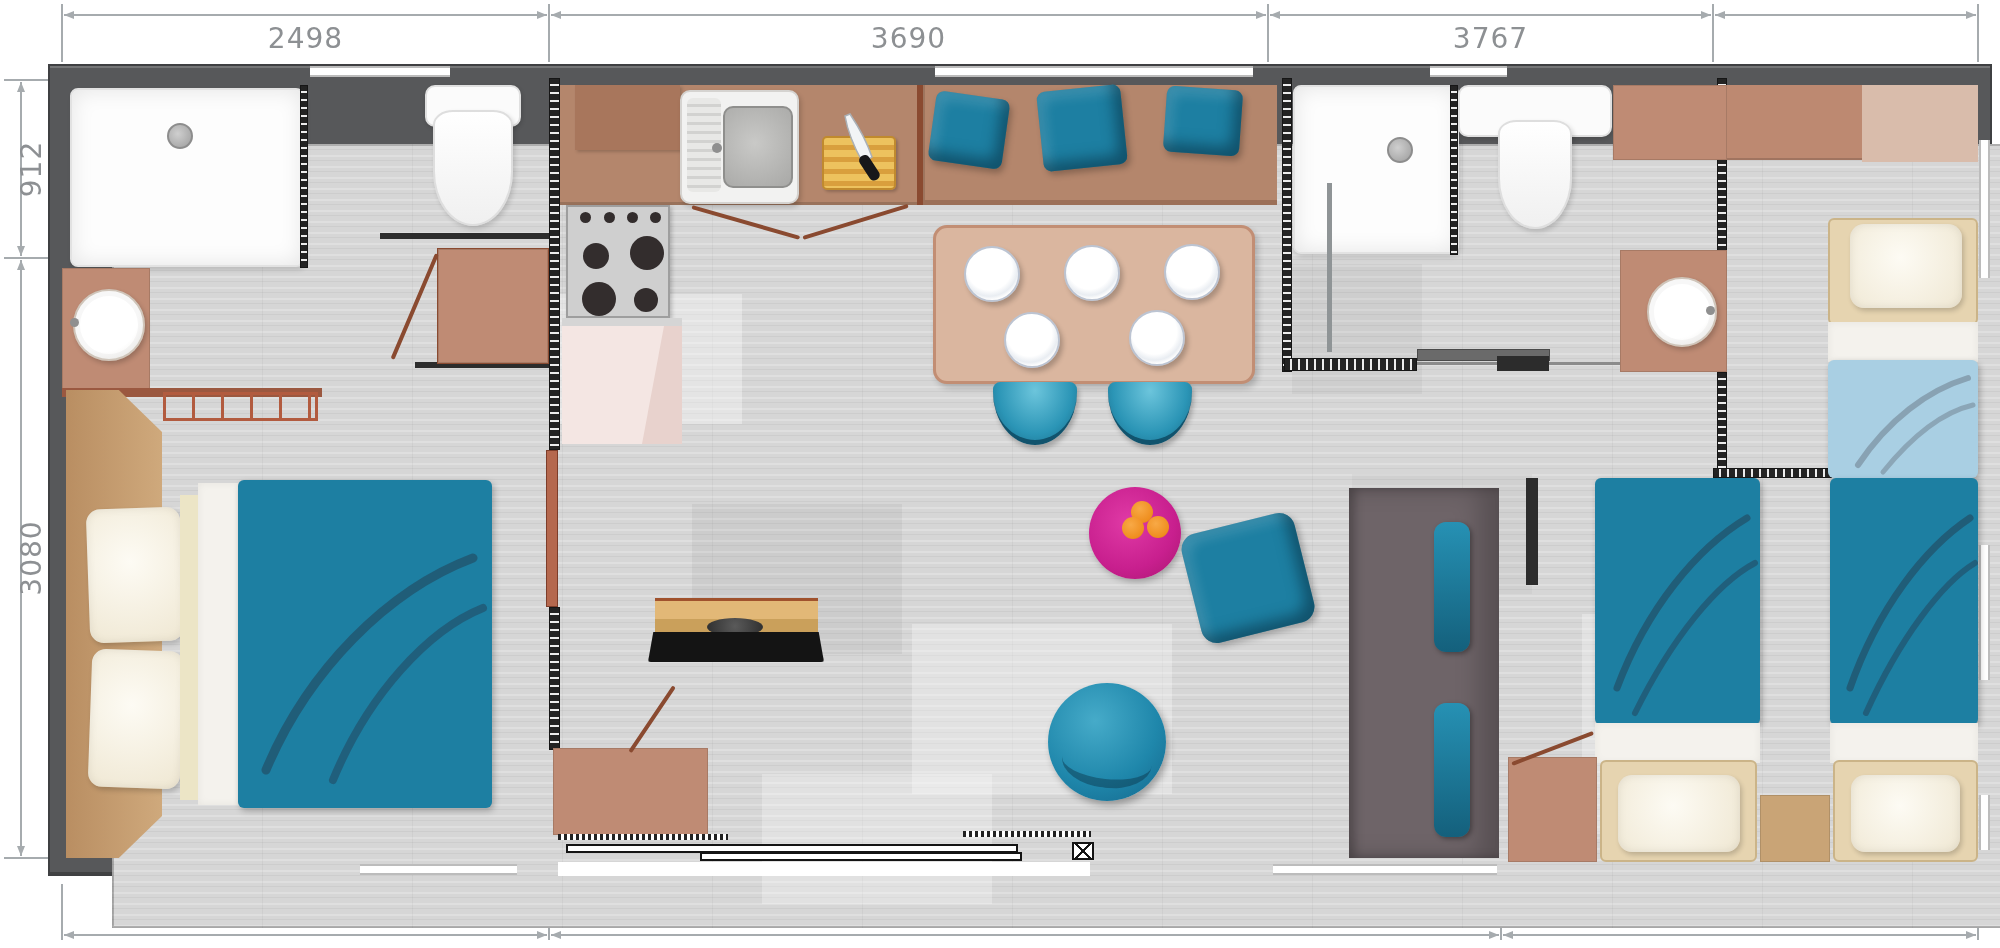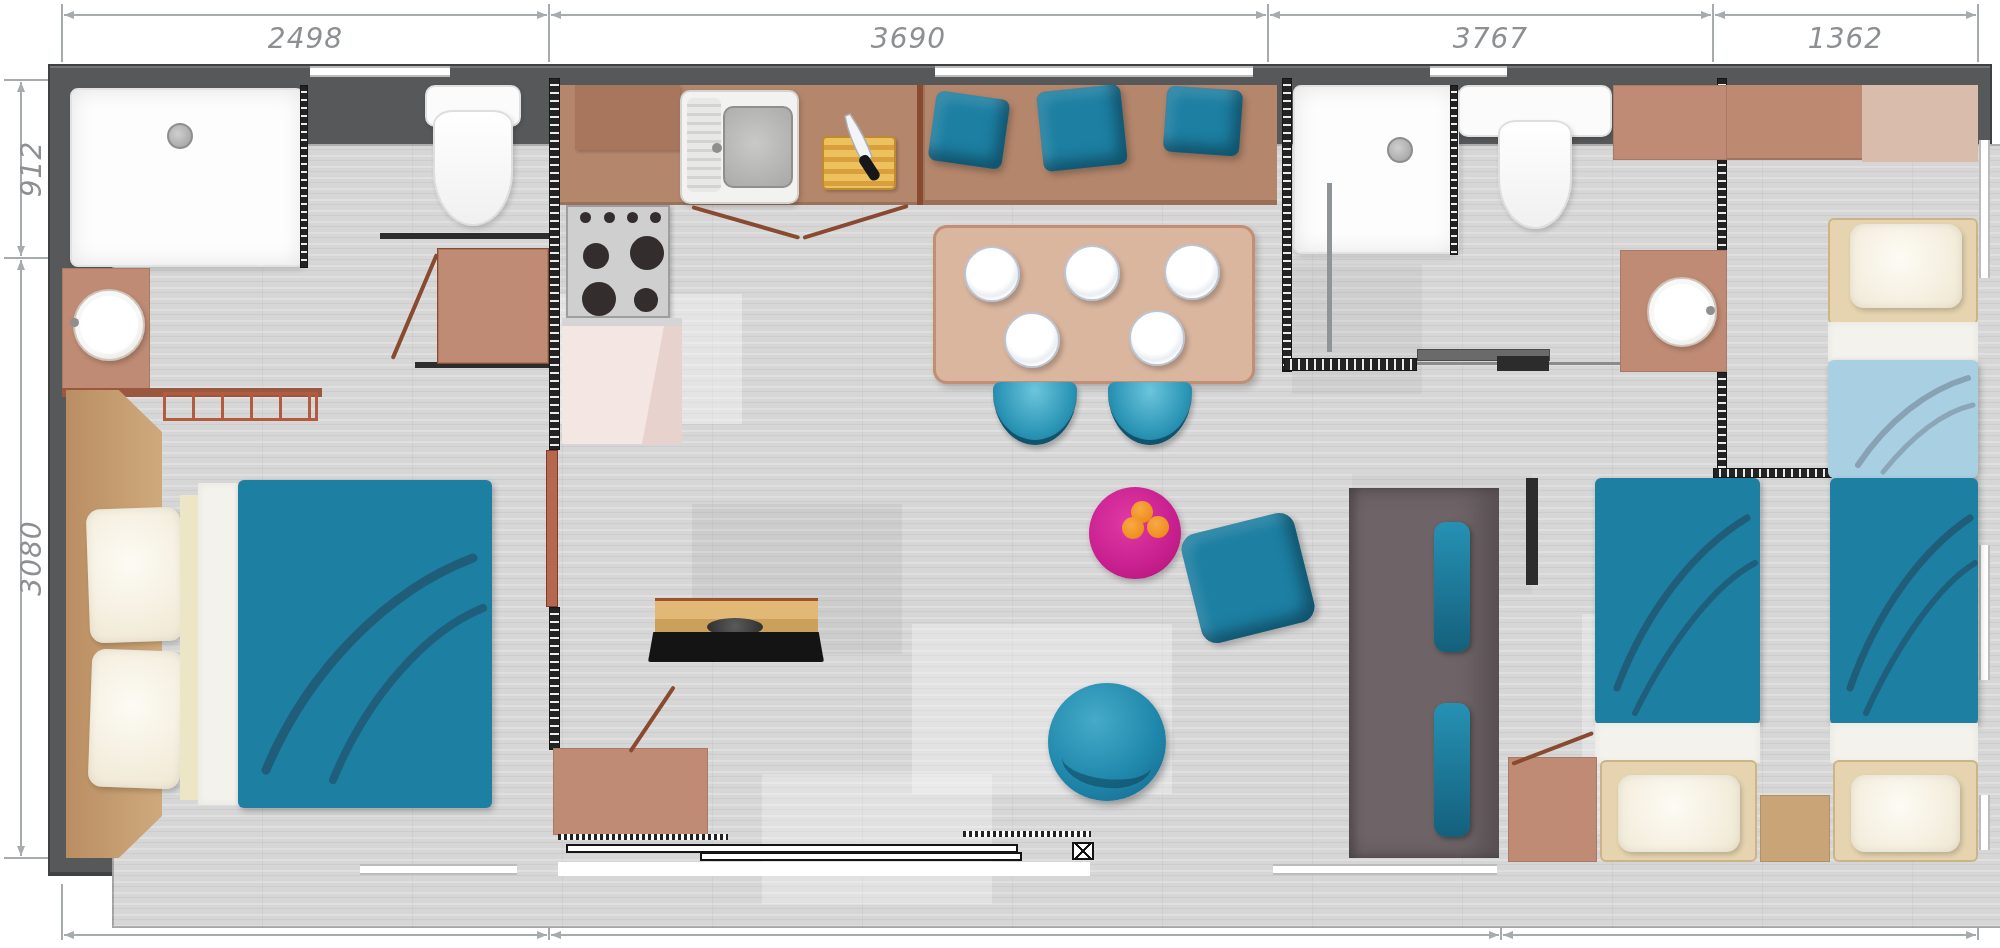--- a/index.html
+++ b/index.html
@@ -1,19 +1,19 @@
 <!DOCTYPE html>
 <html style="--wall: #57585a; --floor: #d6d6d6; --dim-text: #8d9093; --dim-line: #a6abae; --teal: #1d7fa2; --teal-bright: #2f9cbd; --lightblue: #a9cfe3; --counter-brown: #b4866c; --cabinet-brown: #a8765c; --salmon: #bf8b74; --table-tan: #dab69f; --table-border: #c28e74; --tan-frame: #e6d4b0; --tan-wood: #c9a476; --headboard: #c49c6d; --magenta: #c81f8e; --orange: #ef8e1e; --wood-top: #d8a863; --wood-edge: #8a4a28; --door-red: #8a4a30; --gray-unit: #6e6468; --fridge-pink: #f4e6e3; --stove-gray: #cfcfcf; --burner: #332d2d;"><head>
 <meta charset="utf-8">
 <style>
   html,body{margin:0;padding:0;background:#ffffff;}
   .stage{position:relative;width:2000px;height:948px;background:#fff;overflow:hidden;
          font-family:"DejaVu Sans","Liberation Sans",sans-serif;}
   
-  .dim{position:absolute;color:var(--dim-text,#8d9093);font-style:italic;}
+  .dim{position:absolute;color:var(--dim-text,#8d9093);}
   .dim-label{position:absolute;width:100%;text-align:center;font-size:28px;letter-spacing:1px;}
   .dim-h .dim-line{position:absolute;left:2px;right:2px;top:6px;border-top:2px solid var(--dim-line,#9fa4a8);}
   .dim-h .dim-label{top:14px;}
   .dim-line::before,.dim-line::after{content:"";position:absolute;top:-5px;width:0;height:0;
     border-top:4px solid transparent;border-bottom:4px solid transparent;}
   .dim-line::before{left:0;border-right:10px solid var(--dim-line,#9fa4a8);}
   .dim-line::after{right:0;border-left:10px solid var(--dim-line,#9fa4a8);}
   .dim-b .dim-line{top:38px;}
   .dim-b .dim-label{top:0px;}
   .dim-v{width:46px;}
@@ -82,21 +82,20 @@
   <div class="dim dim-h" style="left:549px;width:719px;top:8px;height:50px">
     <div class="dim-line"></div>
     <span class="dim-label">3690</span>
   </div>
   <div class="dim dim-h" style="left:1268px;width:445px;top:8px;height:50px">
     <div class="dim-line"></div>
     <span class="dim-label">3767</span>
   </div>
   <div class="dim dim-h" style="left:1713px;width:265px;top:8px;height:50px">
     <div class="dim-line"></div>
-    <span class="dim-label">1362</span>
   </div>
   <div class="ext-v" style="left:61px;top:4px;height:58px"></div>
   <div class="ext-v" style="left:548px;top:4px;height:58px"></div>
   <div class="ext-v" style="left:1267px;top:4px;height:58px"></div>
   <div class="ext-v" style="left:1712px;top:4px;height:58px"></div>
   <div class="ext-v" style="left:1977px;top:4px;height:58px"></div>
 
   <div class="dim dim-h dim-b" style="left:62px;width:487px;top:896px;height:46px">
     <div class="dim-line"></div>
     <span class="dim-label">2498</span>

